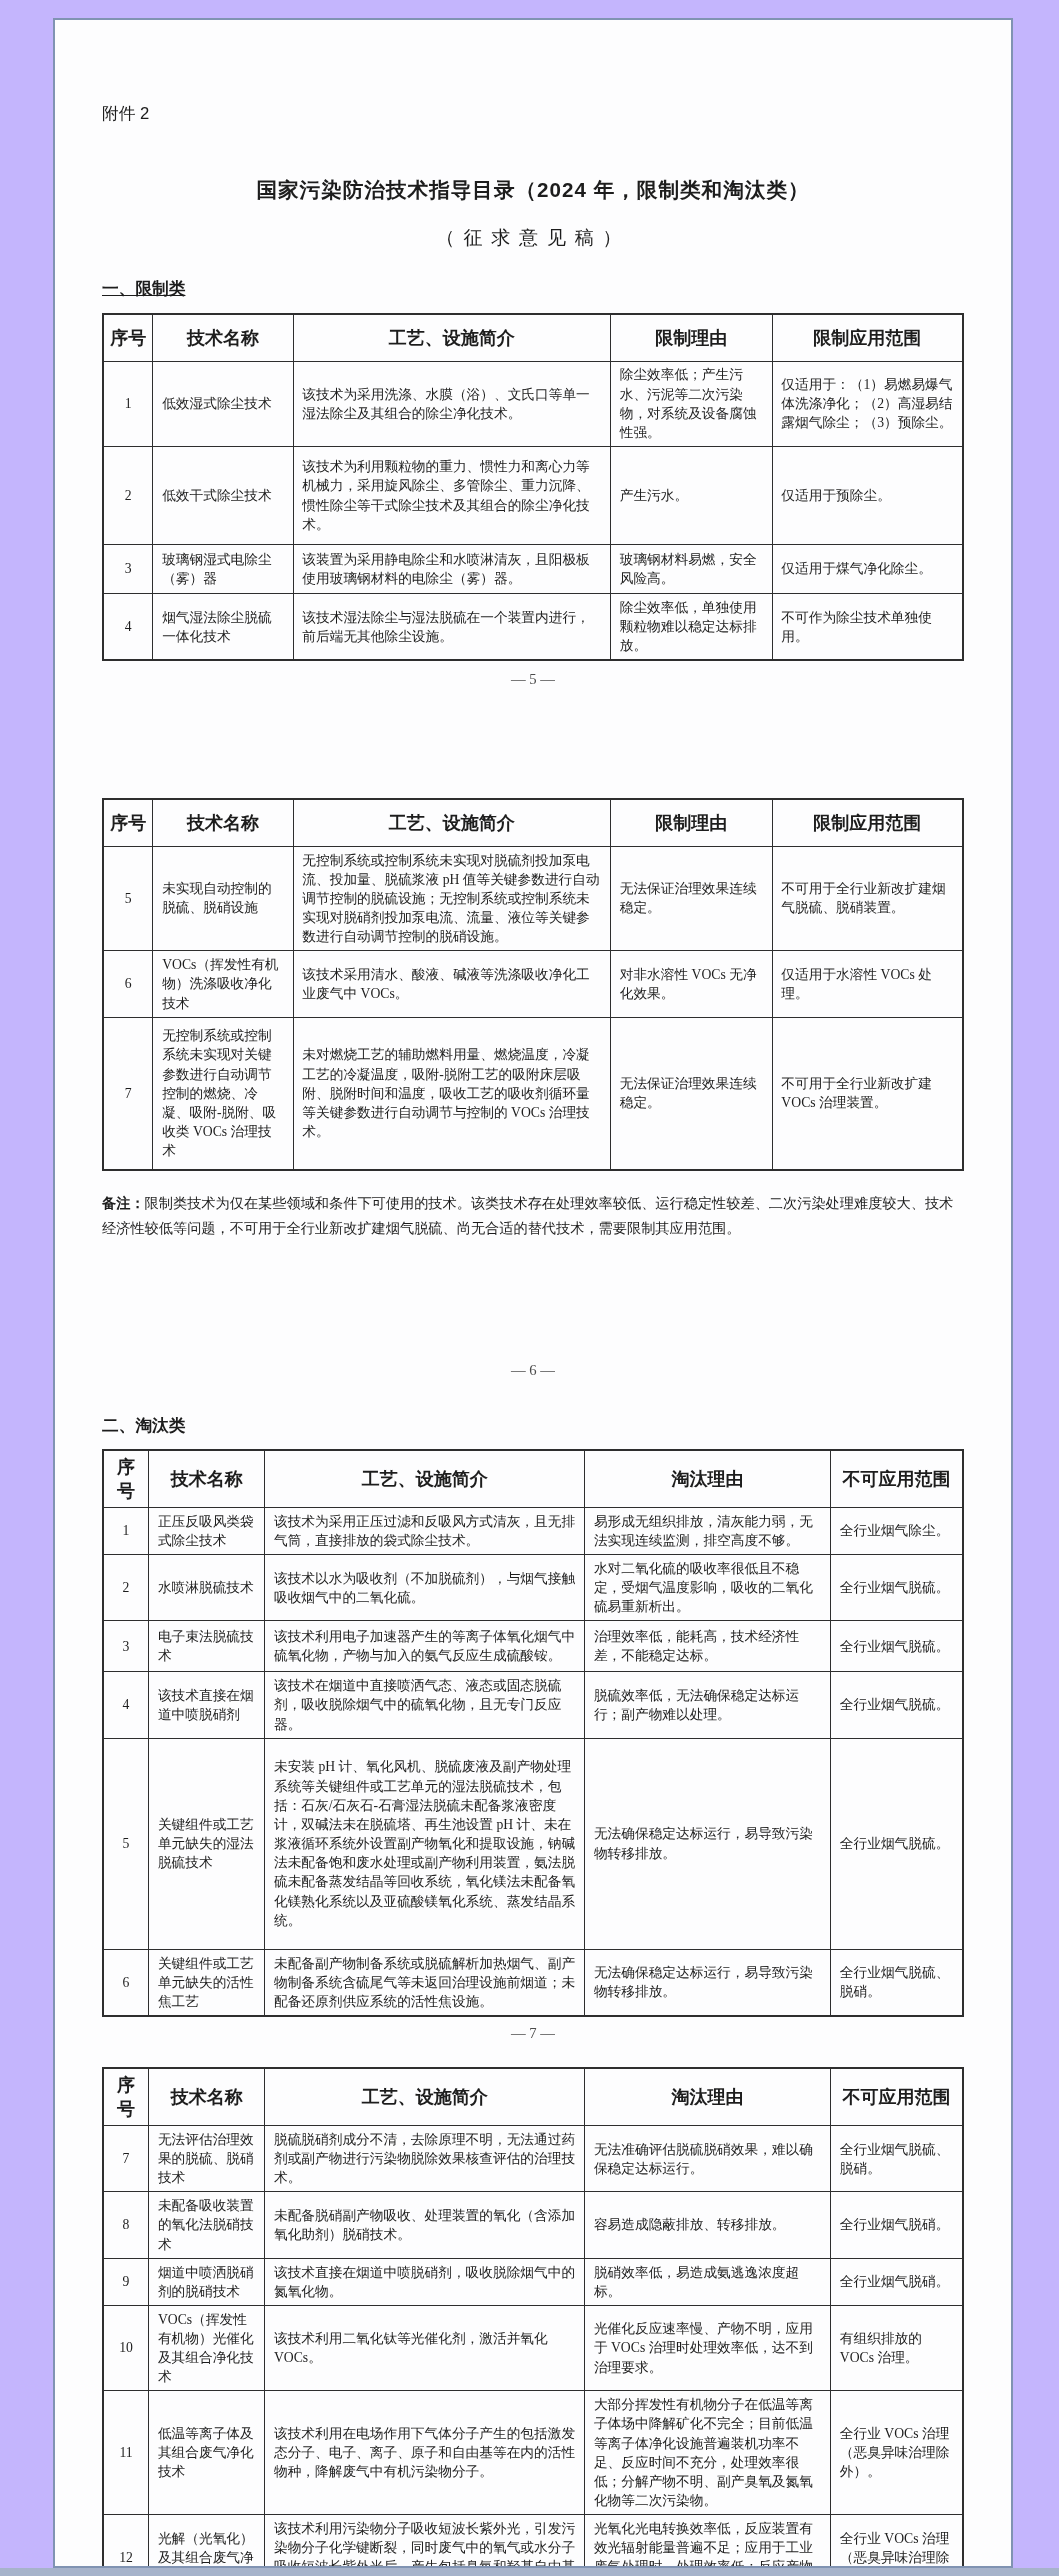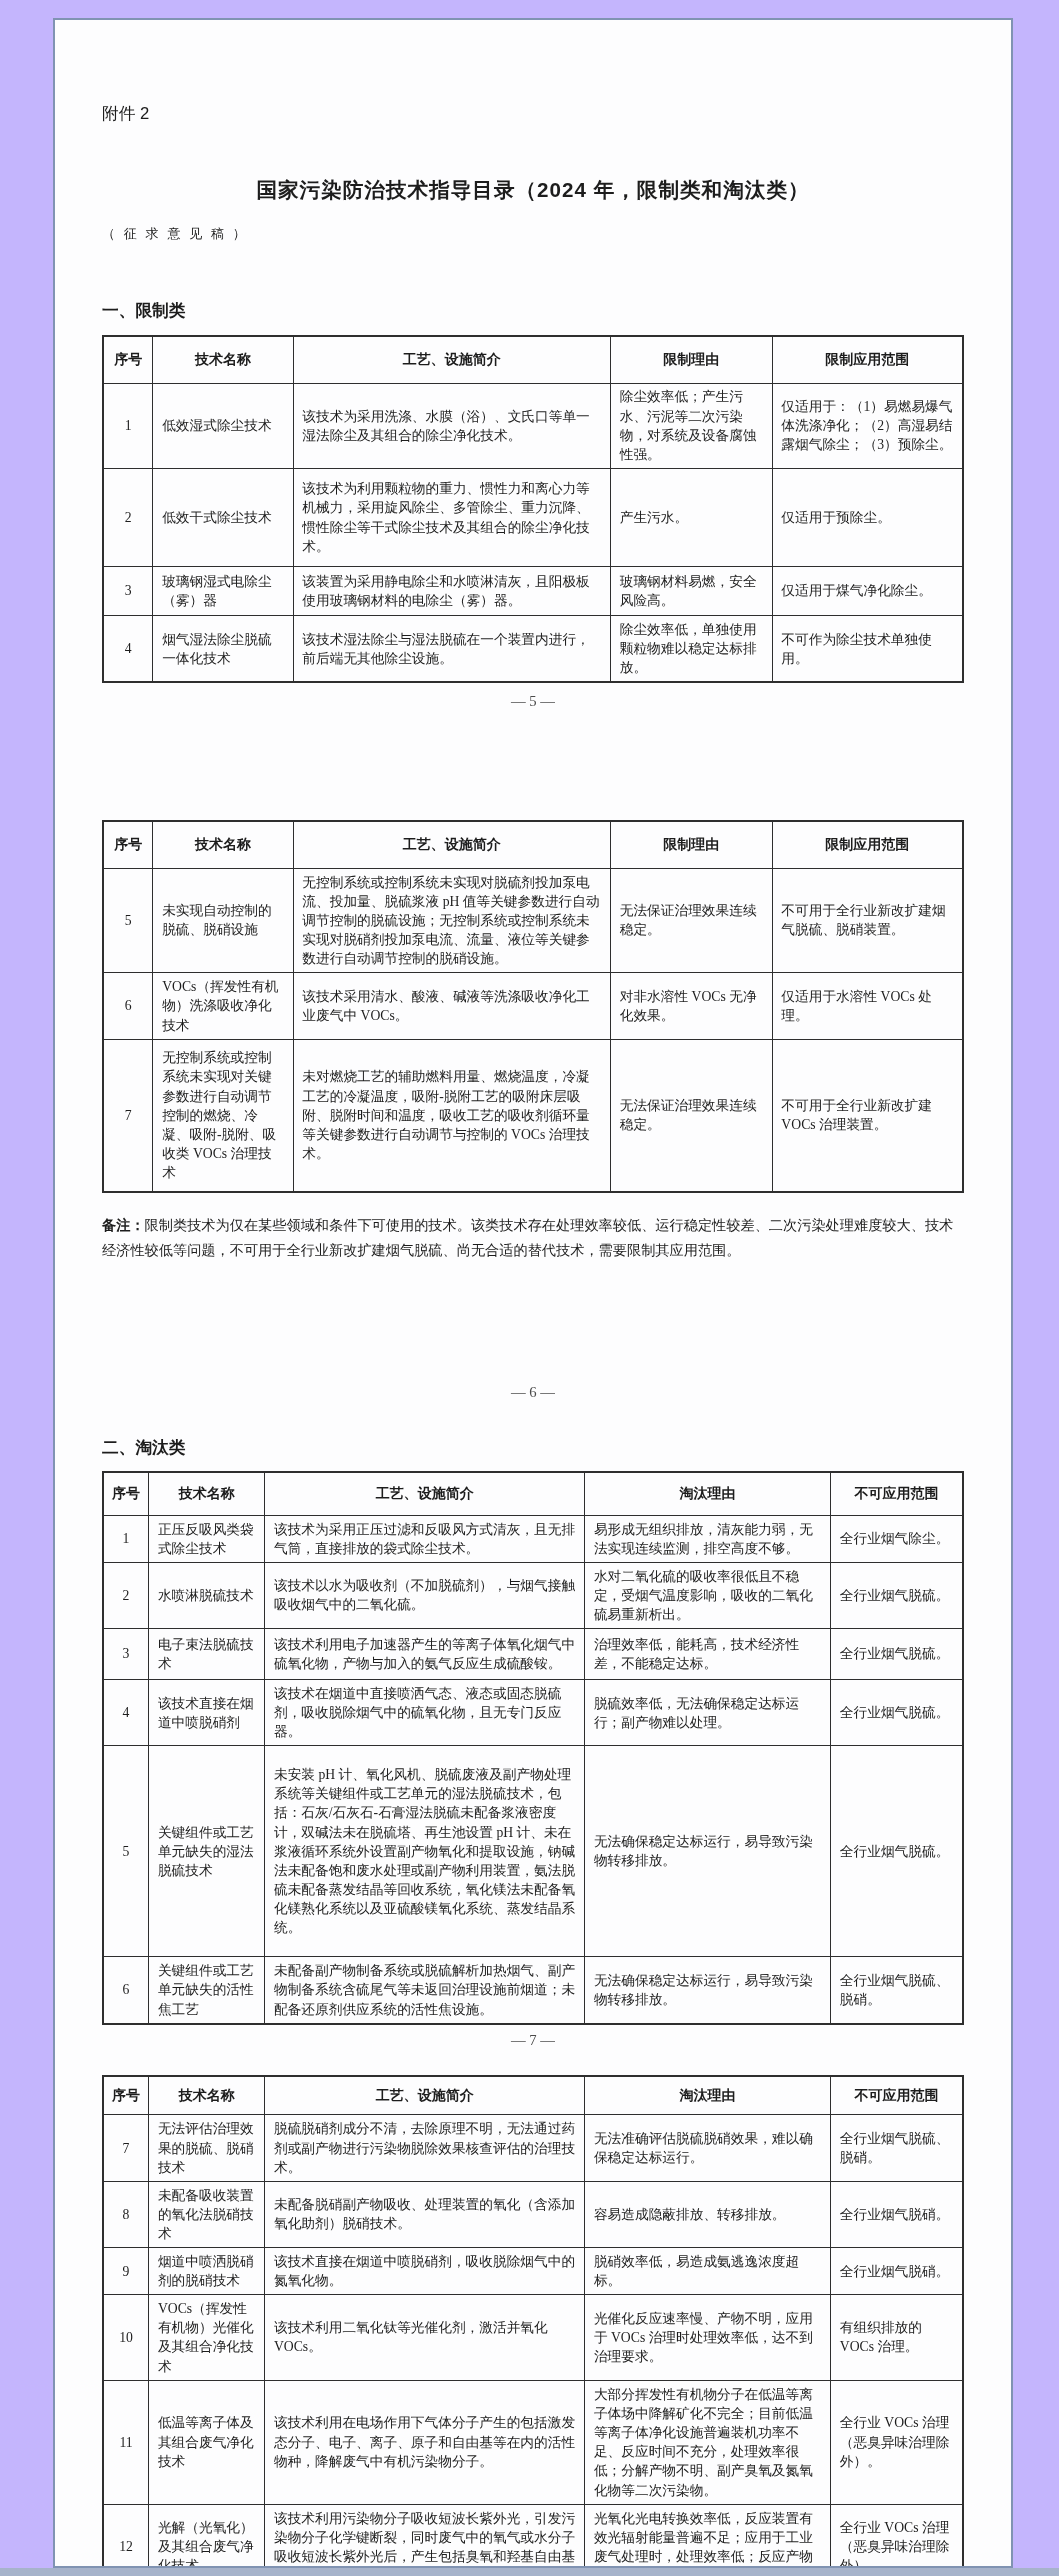--- a/index.html
+++ b/index.html
@@ -5,28 +5,28 @@
   html,body{margin:0;padding:0;}
   .canvas{position:relative;width:1059px;height:2576px;background:#c4b5fd;overflow:hidden;
           font-family:"Liberation Serif","DejaVu Serif",serif;color:#1d1d1d;}
   .page{position:absolute;left:53px;top:17.7px;width:960px;height:2550px;background:#fdfdfe;
         border:2px solid #8093b2;box-sizing:border-box;padding:0 47px;overflow:hidden;}
   .bottom-band{position:absolute;left:0;bottom:0;width:1059px;height:7.8px;background:#a7b3cb;}
 
   .attachment{padding-top:82px;font-size:16.7px;font-family:"Liberation Sans","DejaVu Sans",sans-serif;}
   .title{margin:51px 0 0;text-align:center;font-size:20.6px;font-weight:bold;letter-spacing:1px;
          font-family:"Liberation Sans","DejaVu Sans",sans-serif;}
-  .subtitle{margin-top:21.6px;text-align:left;font-size:13px;letter-spacing:8.8px;}
+  .subtitle{margin-top:21.6px;text-align:center;font-size:19px;letter-spacing:8.8px;}
   .section-heading{font-size:16.7px;font-weight:bold;font-family:"Liberation Sans","DejaVu Sans",sans-serif;}
-  #sec1-heading{margin-top:56px;}
+  #sec1-heading{margin-top:26px;text-decoration:underline;}
   #sec2-heading{margin-top:35px;}
 
   .tbl{width:100%;border-collapse:collapse;table-layout:fixed;border:2px solid #2e2e2e;}
   .tbl th{border:1px solid #2e2e2e;font-family:"Liberation Sans","DejaVu Sans",sans-serif;
-          font-weight:bold;font-size:14px;text-align:center;vertical-align:middle;padding:3.9px 5.9px;}
+          font-weight:bold;font-size:18px;text-align:center;vertical-align:middle;padding:3.9px 5.9px;}
   .tbl td{border:1px solid #2e2e2e;font-size:13.7px;line-height:1.4;padding:3.9px 8.8px;vertical-align:middle;}
   .tbl td.c-no{text-align:center;padding:3.9px 2px;}
 
   #t1{margin-top:12.8px;}
   #t2{margin-top:110px;}
   #t3{margin-top:11.8px;}
   #t4{margin-top:25.5px;}
 
   .page-marker{text-align:center;color:#4a4a4a;font-size:14.7px;}
   #m5{margin-top:9.8px;}

